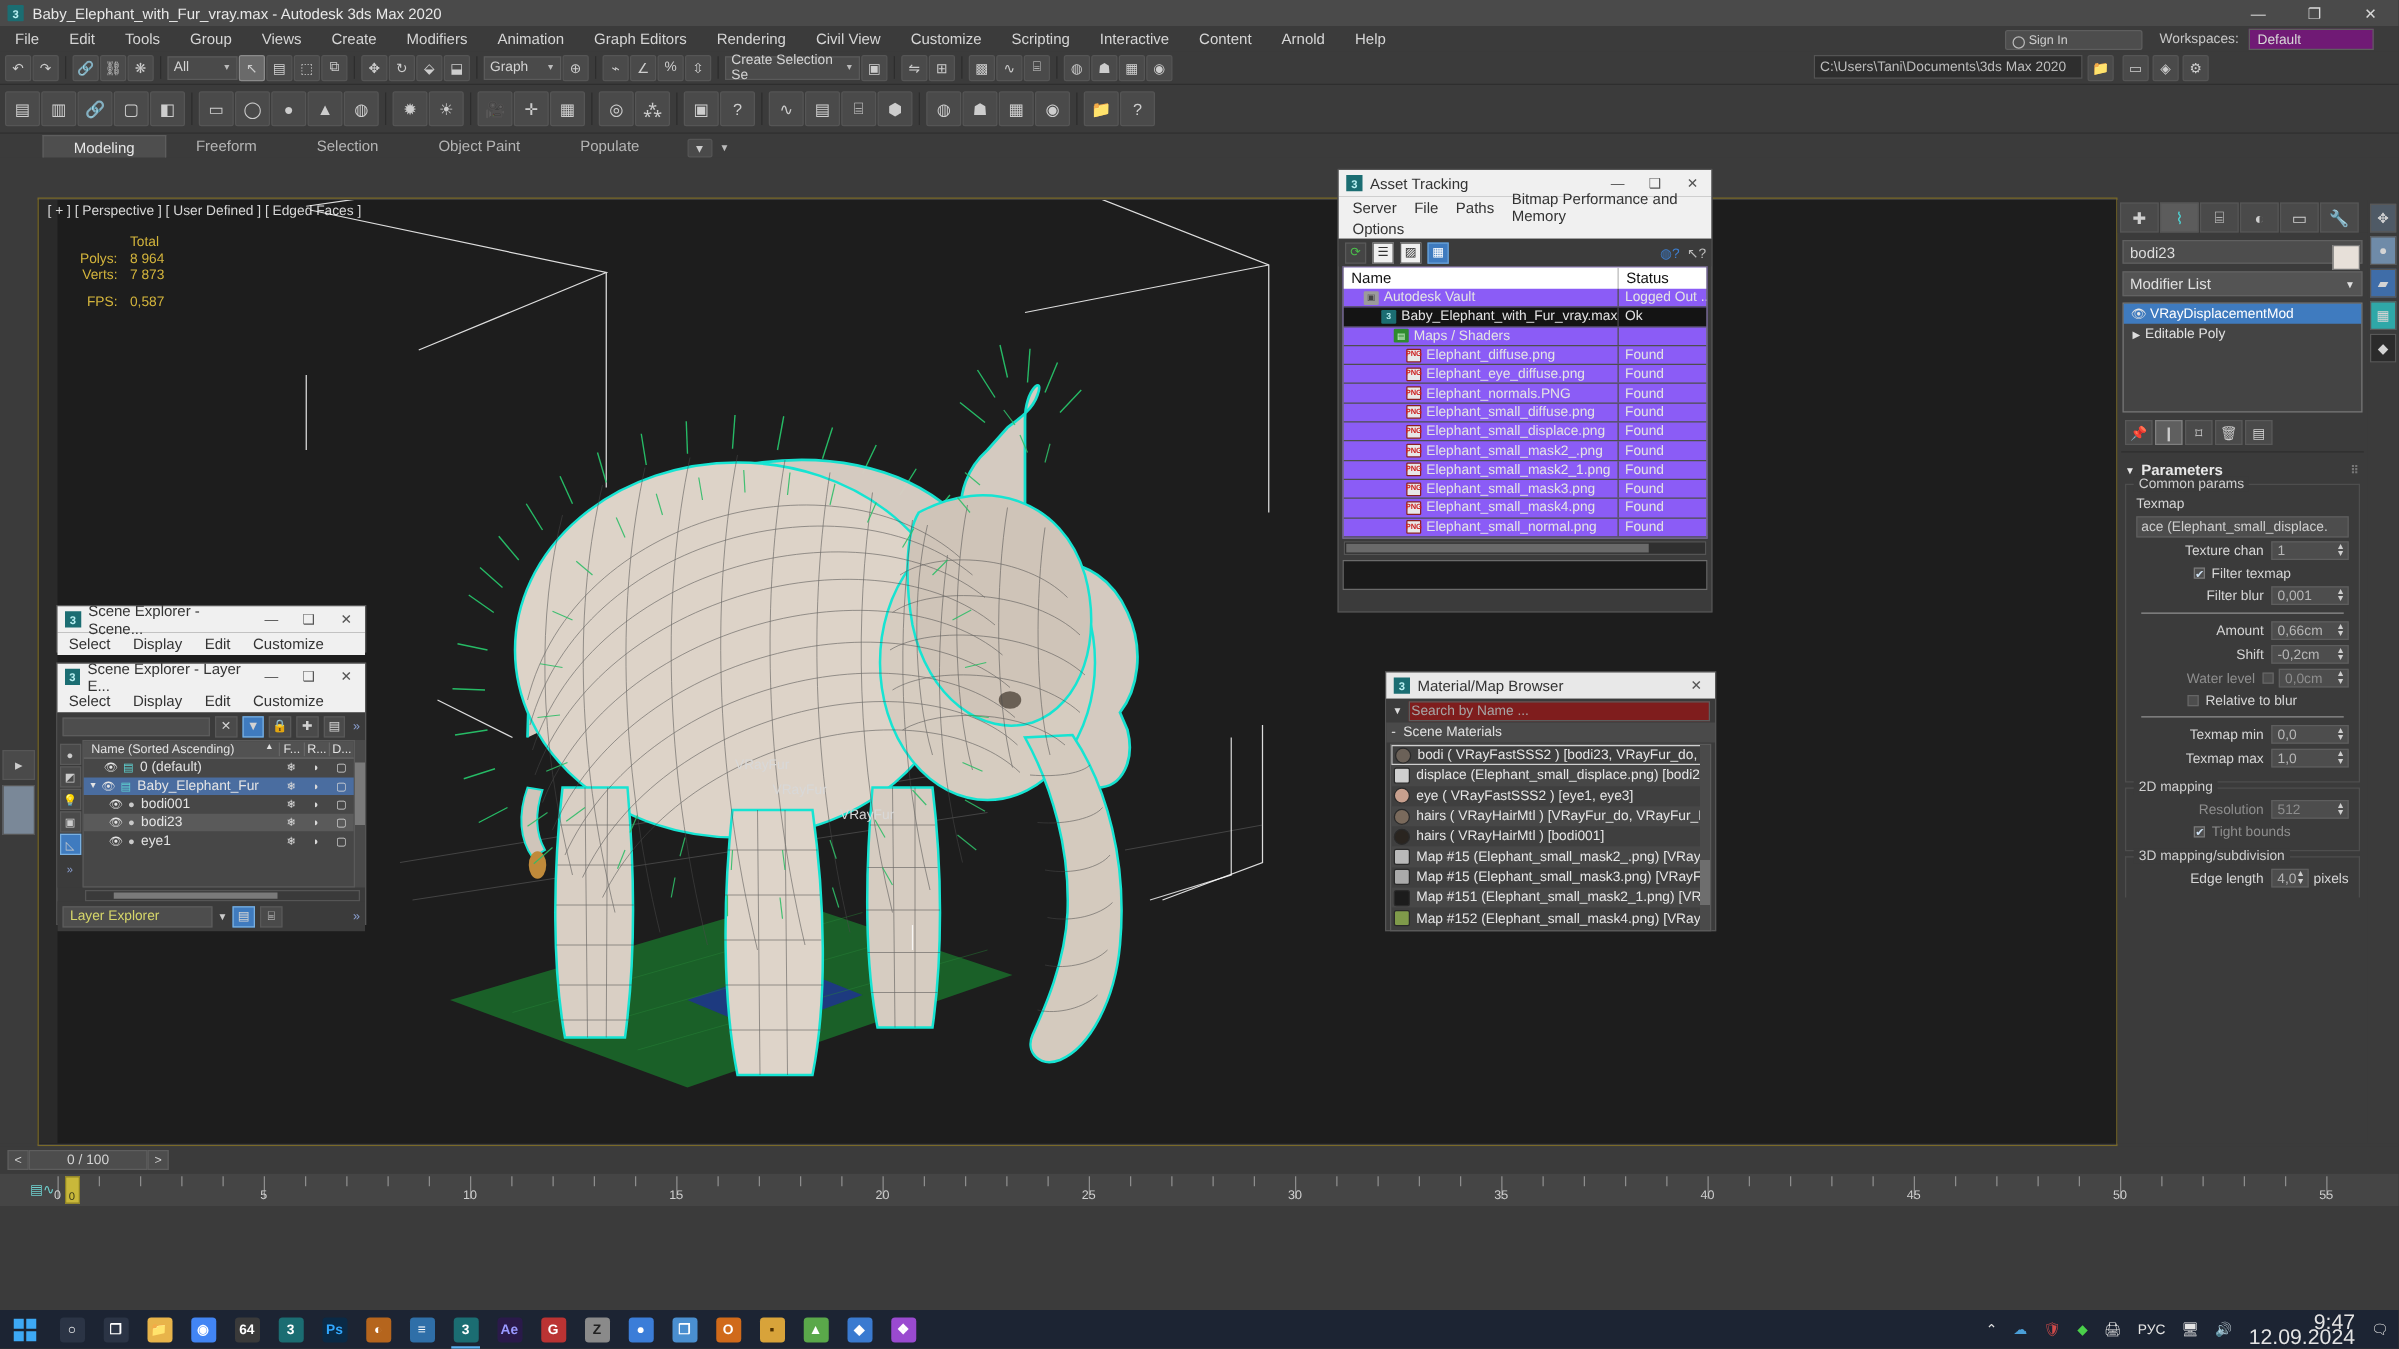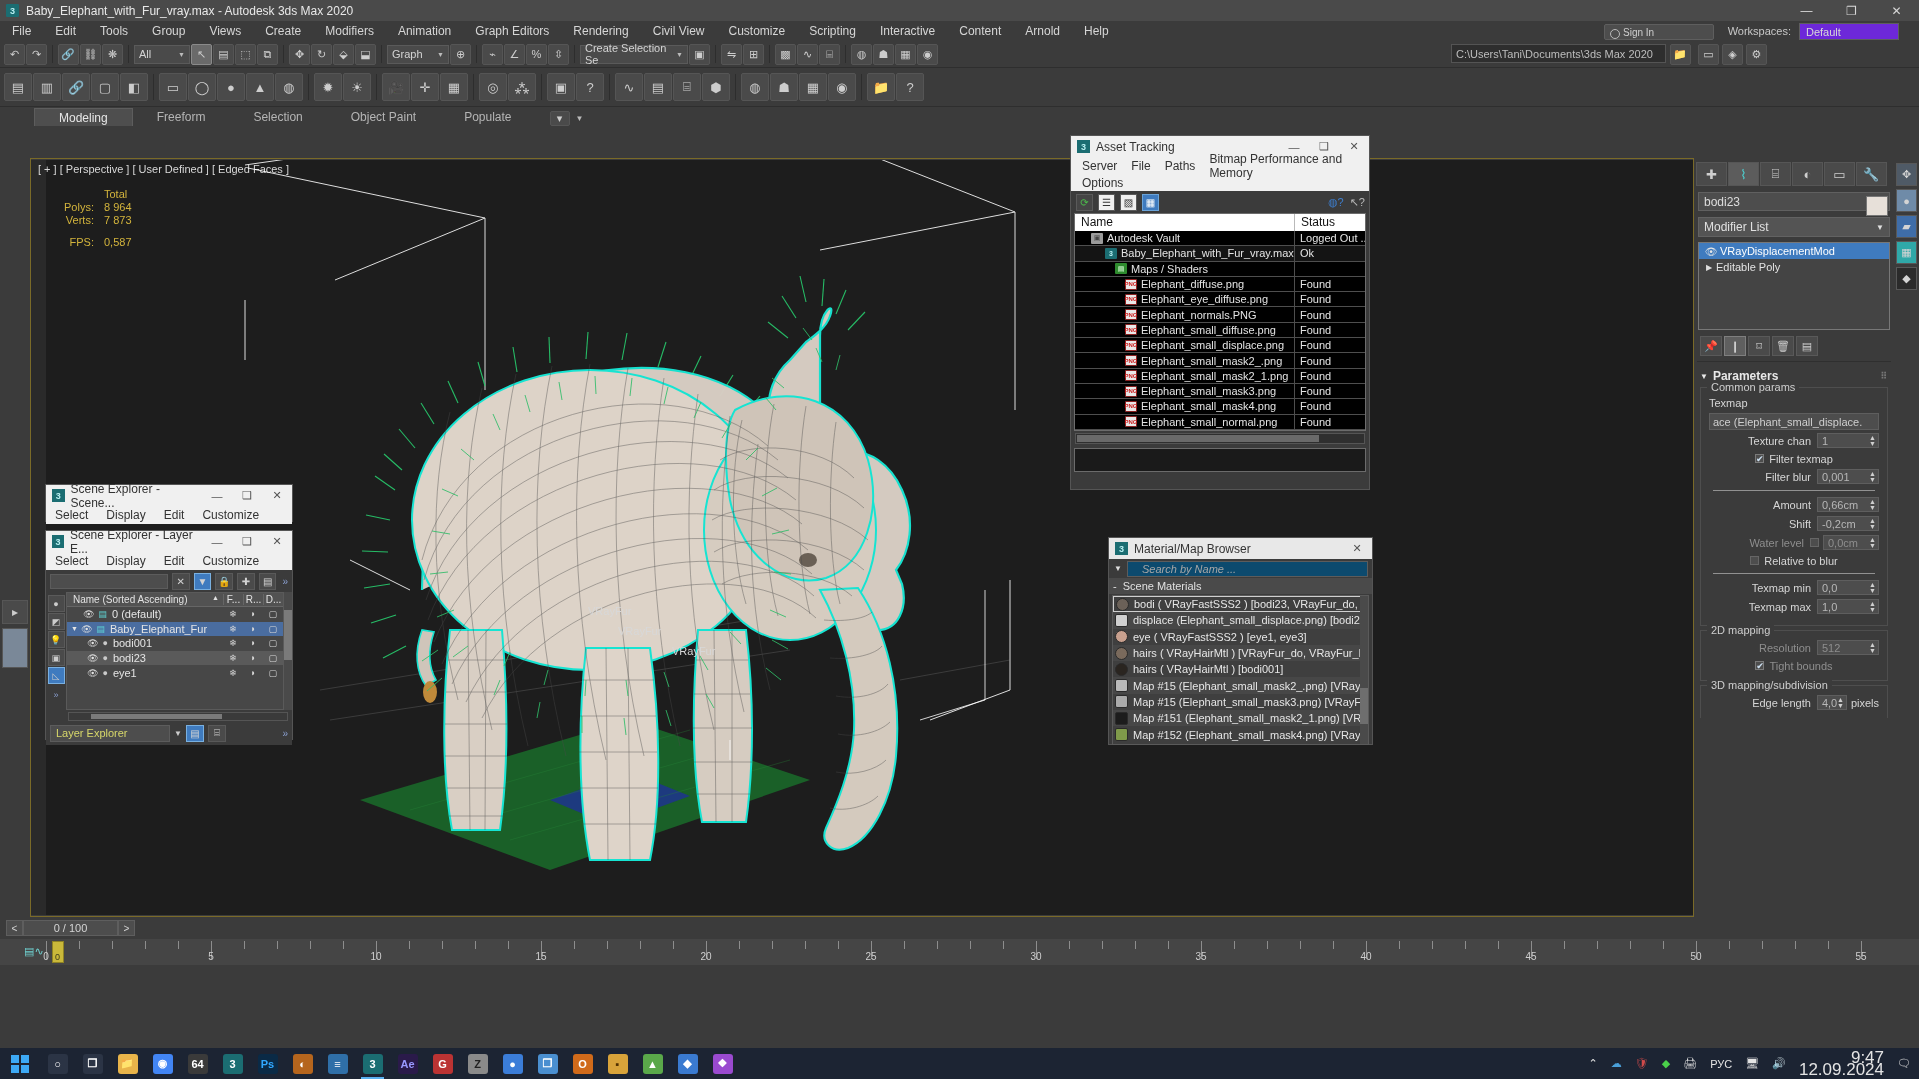--- a/index.html
+++ b/index.html
@@ -42,21 +42,21 @@
     background:#4d4d4d; border:1px solid #5e5e5e; border-radius:2px;
     font-size:10px; color:#cfcfcf; display:flex; align-items:center; padding-left:18px;
   }
   .signin:before {
     content:""; position:absolute; left:5px; top:4px; width:8px; height:8px;
     border:1px solid #b9b9b9; border-radius:50%;
   }
   .ws-label { position:absolute; right:128px; top:25px; font-size:11px; color:#c8c8c8; }
   .ws-value {
     position:absolute; right:20px; top:23px; width:100px; height:17px;
-    background:#6d28d9; border:1px solid #5e5e5e; font-size:11px; color:#d8d8d8;
+    background:#701a75; border:1px solid #5e5e5e; font-size:11px; color:#d8d8d8;
     display:flex; align-items:center; padding-left:6px;
   }
 
   
   .toolbar1 {
     position:absolute; left:0; top:41px; width:1919px; height:27px;
     background:#3b3b3b; display:flex; align-items:center; gap:1px; padding-left:4px;
     border-bottom:1px solid #2e2e2e;
   }
   .toolbar2 {
@@ -191,21 +191,21 @@
   .fw-menu { height:18px; display:flex; align-items:center; background:#f0f0f0; }
   .fw-menu .mi { font-size:12px; color:#333; padding:0 9px; }
 
   
   #asset-tracking { left:1070px; top:135px; width:300px; height:355px; }
   .at-menu { background:#f0f0f0; padding-left:4px; }
   .at-tools { height:22px; background:#3b3b3b; display:flex; align-items:center; padding-left:5px; gap:5px; }
   .at-tb { width:17px; height:17px; background:#454545; border:1px solid #5a5a5a;
            display:flex; align-items:center; justify-content:center; font-size:10px; }
   .at-tb.on { background:#3f7bbf; border-color:#6aa3d8; }
-  .at-grid { margin:0 3px; border:1px solid #6c6c6c; background:#000000; }
+  .at-grid { margin:0 3px; border:1px solid #6c6c6c; background:#8b5cf6; }
   .at-hdr { display:flex; height:17px; background:#fff; color:#111; font-size:12px; }
   .at-hdr .c1 { flex:1; padding-left:6px; line-height:17px; border-right:1px solid #b9b9b9; }
   .at-hdr .c2 { width:70px; padding-left:6px; line-height:17px; }
   .at-row { display:flex; height:15.3px; font-size:11px; color:#e4e4e4; border-bottom:1px solid #4e4e4e; }
   .at-row .c1 { flex:1; display:flex; align-items:center; border-right:1px solid #4e4e4e; overflow:hidden; white-space:nowrap; }
   .at-row .c2 { width:70px; display:flex; align-items:center; padding-left:5px; white-space:nowrap; overflow:hidden; }
   .at-row.sel .c1, .at-row.sel .c2 { background:#141414; }
   .mini-ico { width:12px; height:11px; margin-right:4px; flex:none;
               display:flex; align-items:center; justify-content:center; font-size:7px; border-radius:1px; }
   .ico-png { background:#e8e8e8; color:#c22; font-weight:bold; font-size:6px; border:1px solid #8a2020; }
@@ -213,22 +213,22 @@
   .ico-vault { background:#9b9b9b; color:#444; font-size:7px; }
   .ico-maps { background:#2e8b2e; color:#dfffdf; font-size:7px; }
   .at-scroll { height:11px; margin:2px 4px 0 4px; background:#2f2f2f; border:1px solid #555; position:relative; }
   .at-scroll .thumb { position:absolute; left:1px; top:1px; width:84%; height:7px; background:#6a6a6a; }
   .at-entry { margin:4px 3px 0 3px; height:24px; background:#1a1a1a; border:1px solid #6b6b6b; }
 
   
   #material-browser { left:1108px; top:537px; width:265px; height:208px; }
   .mb-search { height:19px; background:#3b3b3b; display:flex; align-items:center; }
   .mb-tri { width:18px; text-align:center; font-size:8px; color:#ddd; }
-  .mb-inp { flex:1; height:16px; background:#0c4a6e; border:1px solid #5c5c5c; color:#a6a6a6;
-            font-size:11px; display:flex; align-items:center; padding-left:14px; margin-right:4px;font-style:italic; }
+  .mb-inp { flex:1; height:16px; background:#7f1d1d; border:1px solid #5c5c5c; color:#a6a6a6;
+            font-size:11px; display:flex; align-items:center; padding-left:1px; margin-right:4px; }
   .mb-sec { height:16px; background:#4a4a4a; display:flex; align-items:center; font-size:11px; color:#e0e0e0; padding-left:4px; }
   .mb-list { margin:1px 3px; border:1px solid #5a5a5a; background:#3f3f3f; height:150px; overflow:hidden; position:relative; }
   .mb-row { height:16.3px; display:flex; align-items:center; font-size:11px; color:#e6e6e6; padding-left:2px; white-space:nowrap; overflow:hidden; }
   .mb-row.alt { background:#474747; }
   .mb-row.sel { background:#3f3f3f; border:1px solid #cfcfcf; }
   .mb-sw { width:13px; height:13px; margin-right:5px; border:1px solid #2a2a2a; border-radius:50%; flex:none; }
   .mb-sw.sq { border-radius:2px; }
   .mb-sb { position:absolute; right:0; top:0; width:8px; height:100%; background:#4a4a4a; }
   .mb-sb .th { position:absolute; left:0; top:62%; width:8px; height:36px; background:#6e6e6e; }
 

